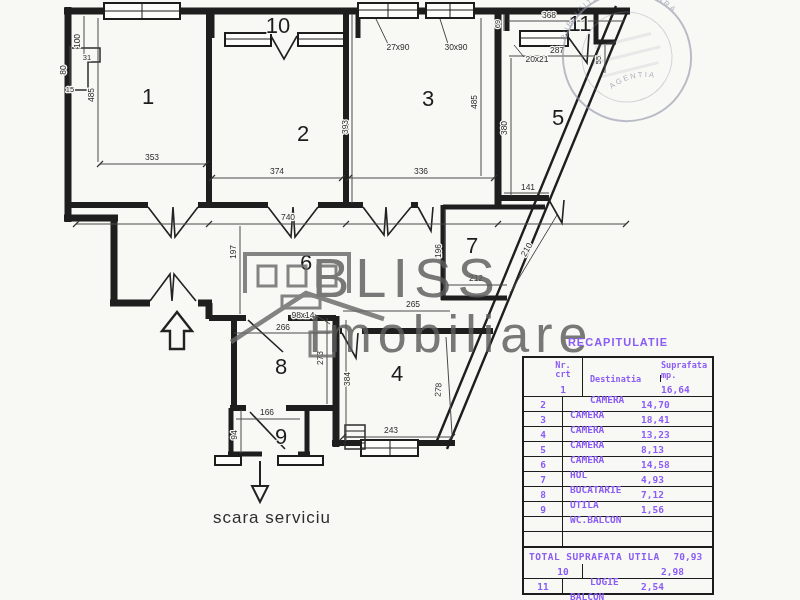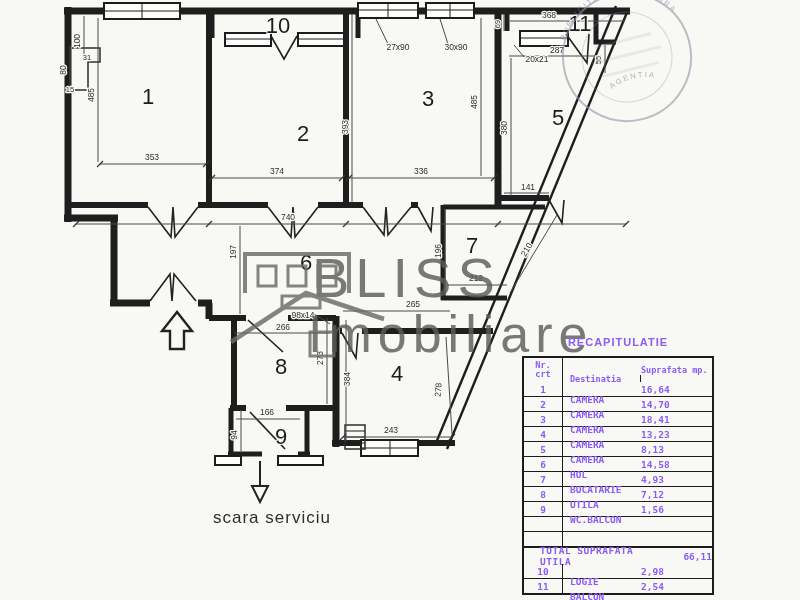--- a/index.html
+++ b/index.html
@@ -45,31 +45,31 @@
     font-family:"DejaVu Sans Mono","Liberation Mono",monospace;
     color:#8b5cf6;
   }
   #recap .title{
     text-align:center;font-family:"Liberation Sans",sans-serif;
     font-weight:bold;font-size:11px;letter-spacing:1px;margin-bottom:8px;
   }
   .t-box{border:2px solid #1c1c1c;}
   .t-row{display:flex;border-top:1.5px solid #1c1c1c;height:14px;align-items:center;
          font-size:9.5px;font-weight:bold;}
-  .t-row:first-child{border-top:none;}
+  .t-row:first-child{border-top:none;padding-left:20px;}
   .t-row.header{height:24px;font-size:8.5px;}
   .c-nr{width:38px;text-align:center;border-right:1.5px solid #1c1c1c;align-self:stretch;
         display:flex;align-items:center;justify-content:center;}
   .c-dest{width:70px;padding-left:7px;border-right:1.5px solid #1c1c1c;align-self:stretch;
         display:flex;align-items:center;margin-top:17px;}
   .c-sup{flex:1;text-align:left;}
   .t-row.header .c-nr{flex-direction:column;line-height:1.1;justify-content:center;}
   .t-total{display:flex;border-top:2.5px solid #1c1c1c;height:16px;align-items:center;
         font-size:9.5px;font-weight:bold;}
-  .t-total .lbl{padding-left:16px;letter-spacing:0.5px;}
+  .t-total .lbl{padding-left:5px;letter-spacing:0.5px;}
   .t-total .val{margin-left:14px;}
 </style>
 </head>
 <body>
 
 <div id="stage">
 
 <svg width="800" height="600" viewBox="0 0 800 600">
 
   <g>
@@ -393,21 +393,21 @@
             <div class="c-sup"></div>
           </div>
           <div class="t-row">
             <div class="c-nr"></div>
             <div class="c-dest"></div>
             <div class="c-sup"></div>
           </div>
         </div>
     <div class="t-total">
       <span class="lbl">TOTAL SUPRAFATA UTILA</span>
-      <span class="val">66,11</span>
+      <span class="val">70,93</span>
     </div>
     <div id="recap-annex">
           <div class="t-row">
             <div class="c-nr">10</div>
             <div class="c-dest">LOGIE</div>
             <div class="c-sup">2,98</div>
           </div>
           <div class="t-row">
             <div class="c-nr">11</div>
             <div class="c-dest">BALCON</div>

